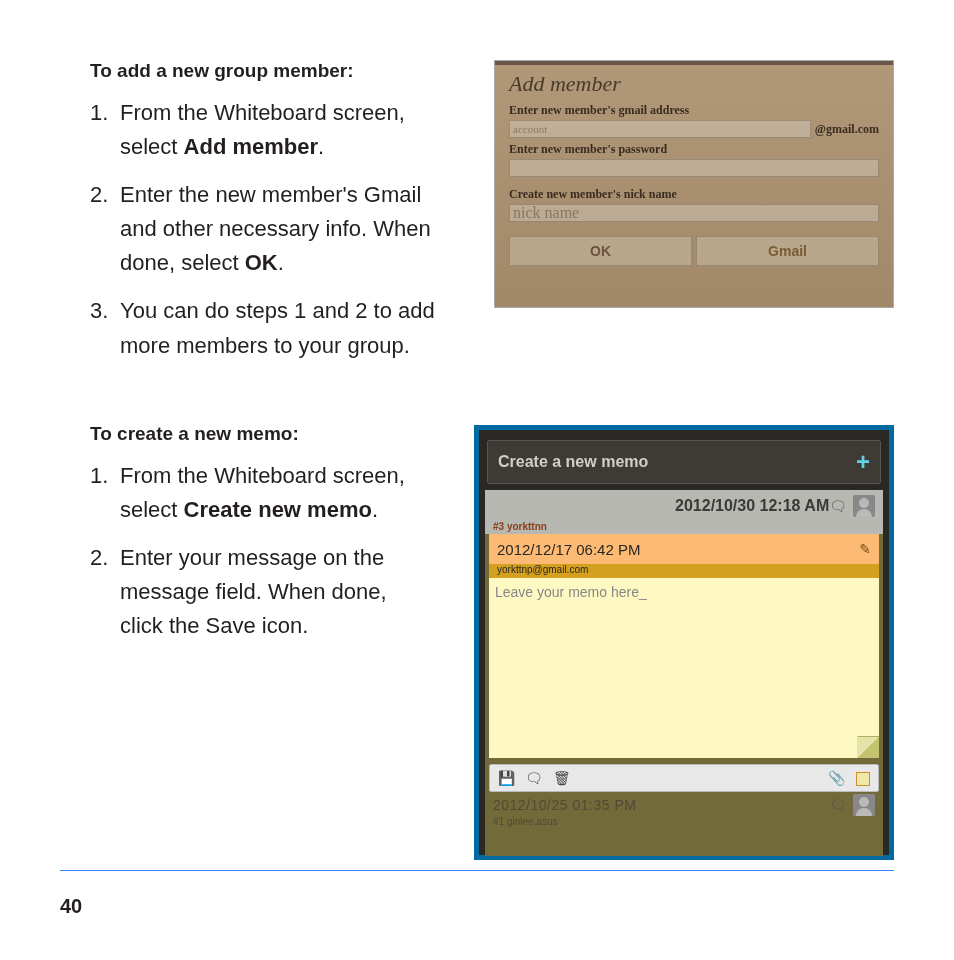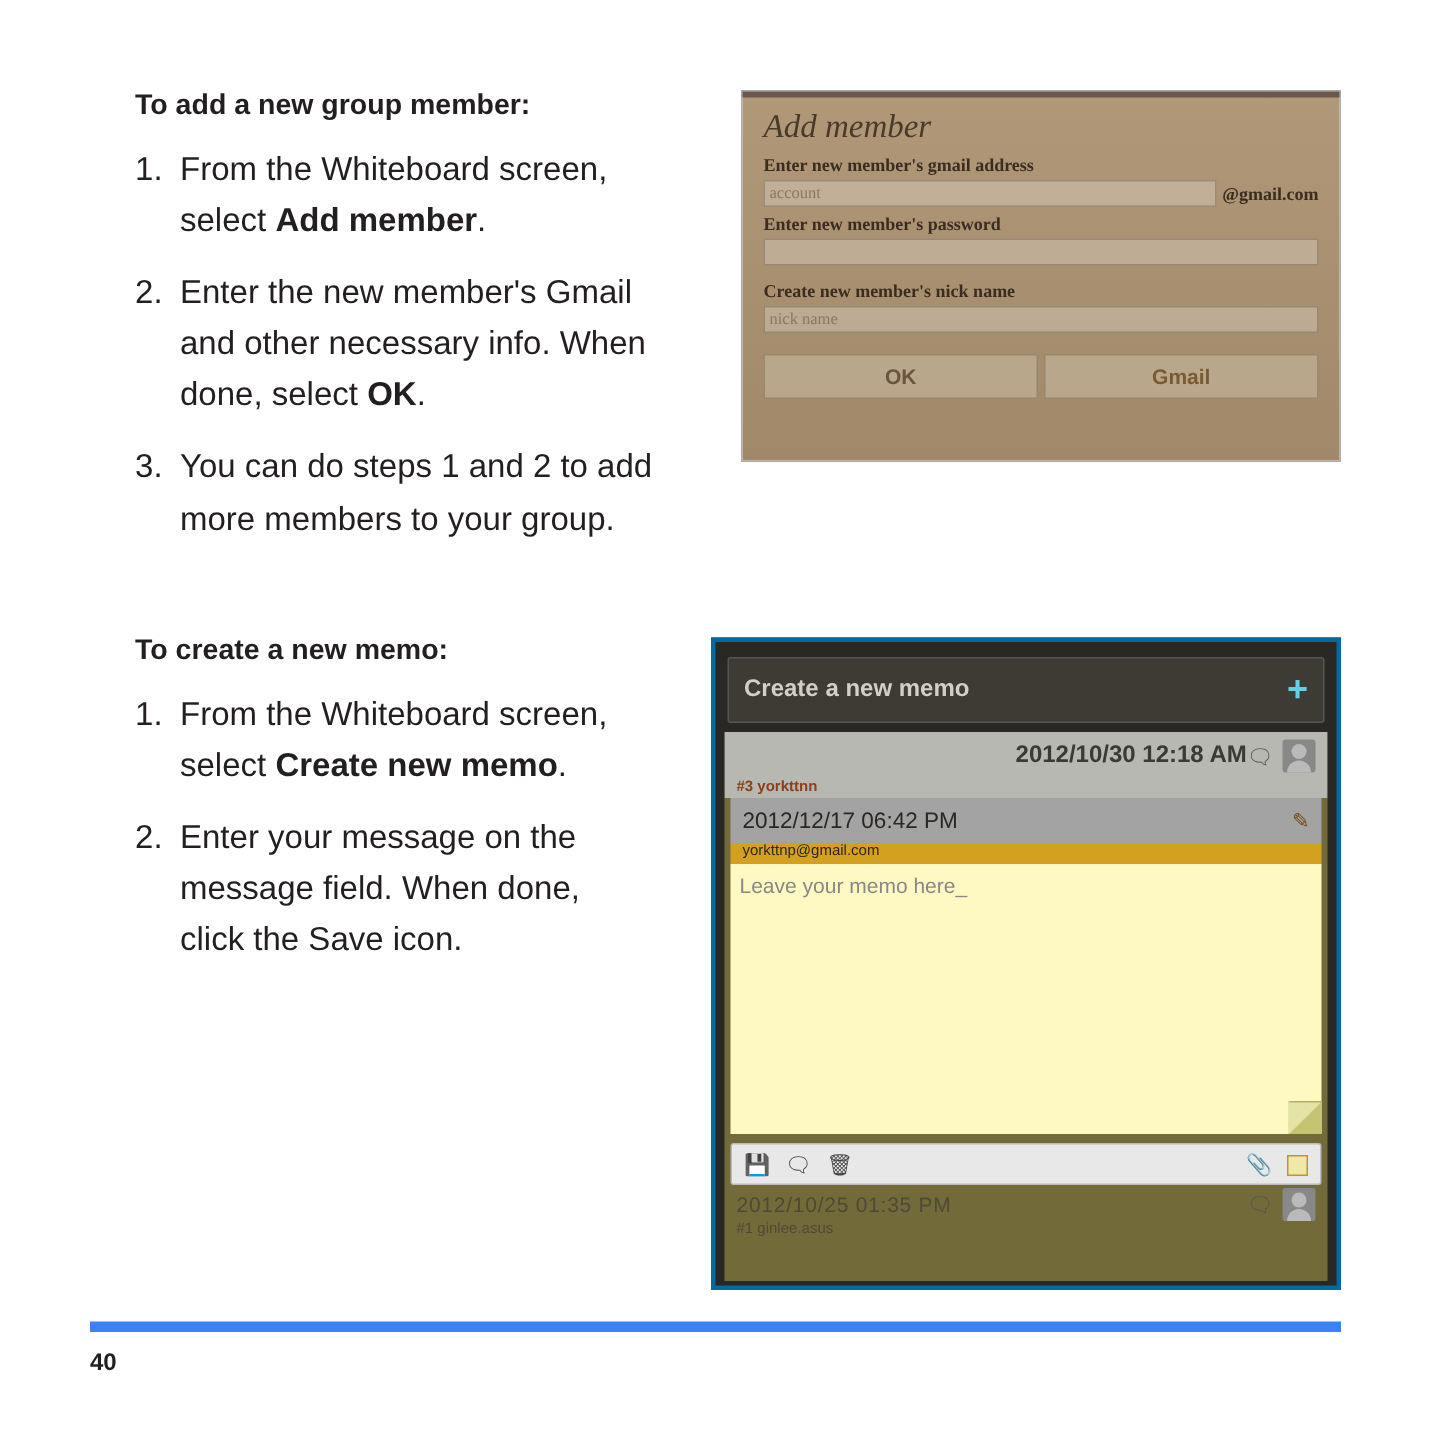--- a/index.html
+++ b/index.html
@@ -78,21 +78,21 @@
     border: 1px solid rgba(0,0,0,0.2);
     font-size: 11px;
     color: rgba(90,70,52,0.5);
     padding: 0 3px;
     line-height: 16px;
   }
   .shot1 .field-full {
     height: 18px;
     background: rgba(255,255,255,0.25);
     border: 1px solid rgba(0,0,0,0.2);
-    font-size: 11px;
+    font-size: 16px;
     color: rgba(90,70,52,0.5);
     padding: 0 3px;
     line-height: 16px;
     font-family: Liberation Serif, serif;
   }
   .shot1 .suffix { font-size: 12px; font-weight: 700; color: #3a2c20; }
   .shot1 .buttons-row {
     display: flex;
     margin-top: 14px;
     gap: 4px;
@@ -120,21 +120,21 @@
   .section2 ol.steps { width: 340px; }
 
   
   .shot2 {
     position: absolute;
     right: 60px;
     top: 425px;
     width: 420px;
     height: 435px;
     background: #2a2824;
-    border: 3px solid #0369a1;
+    border: 5px solid #0369a1;
     padding: 6px;
   }
   .shot2 .header {
     display: flex;
     align-items: center;
     justify-content: space-between;
     background: #3d3b34;
     height: 44px;
     padding: 0 10px;
     border: 1px solid #555;
@@ -158,21 +158,21 @@
     justify-content: flex-end;
   }
   .memo-row1 .time { font-weight:700; font-size:16px; color:#3a3a36; }
   .memo-row1 .right { display:flex; align-items:center; gap:6px; }
   .memo-sub1 { font-size:10px; font-weight:700; color:#8a4018; padding:0 8px 2px; background:#b8b8b2; height:12px; line-height:10px; overflow:hidden; }
   .memo-card {
     margin: 0 4px;
     position: relative;
   }
   .memo-row2 {
-    background: #a3a3a3;
+    background: #fdba74;
     height: 30px;
     padding: 0 8px;
     display: flex;
     align-items: center;
     justify-content: space-between;
   }
   .memo-row2 .time { font-size:15px; color:#2a2820; }
   .memo-sub2 {
     background: #d4a020;
     font-size: 10px;
@@ -231,24 +231,24 @@
     content:''; position:absolute; bottom:0; left:3px; width:16px; height:8px; border-radius:8px 8px 0 0; background:#bababa;
   }
   .chat-icon { font-size:14px; color:#555; }
   .edit-icon { color:#704a10; font-size:14px; }
 
   .page-footer {
     position: absolute;
     left: 60px;
     right: 60px;
     bottom: 42px;
-    border-top: 7px solid #3b82f6;
-    padding-top: 12px;
-    font-weight: 700;
-    font-size: 16px;
+    border-top: 1px solid #3b82f6;
+    padding-top: 24px;
+    font-weight: 700;
+    font-size: 20px;
   }
 </style>
 </head>
 <body>
 
 <div class="section1">
   <div class="heading">To add a new group member:</div>
   <ol class="steps">
     <li>
       <span>From the Whiteboard screen, select </span><b>Add member</b><span>.</span>

